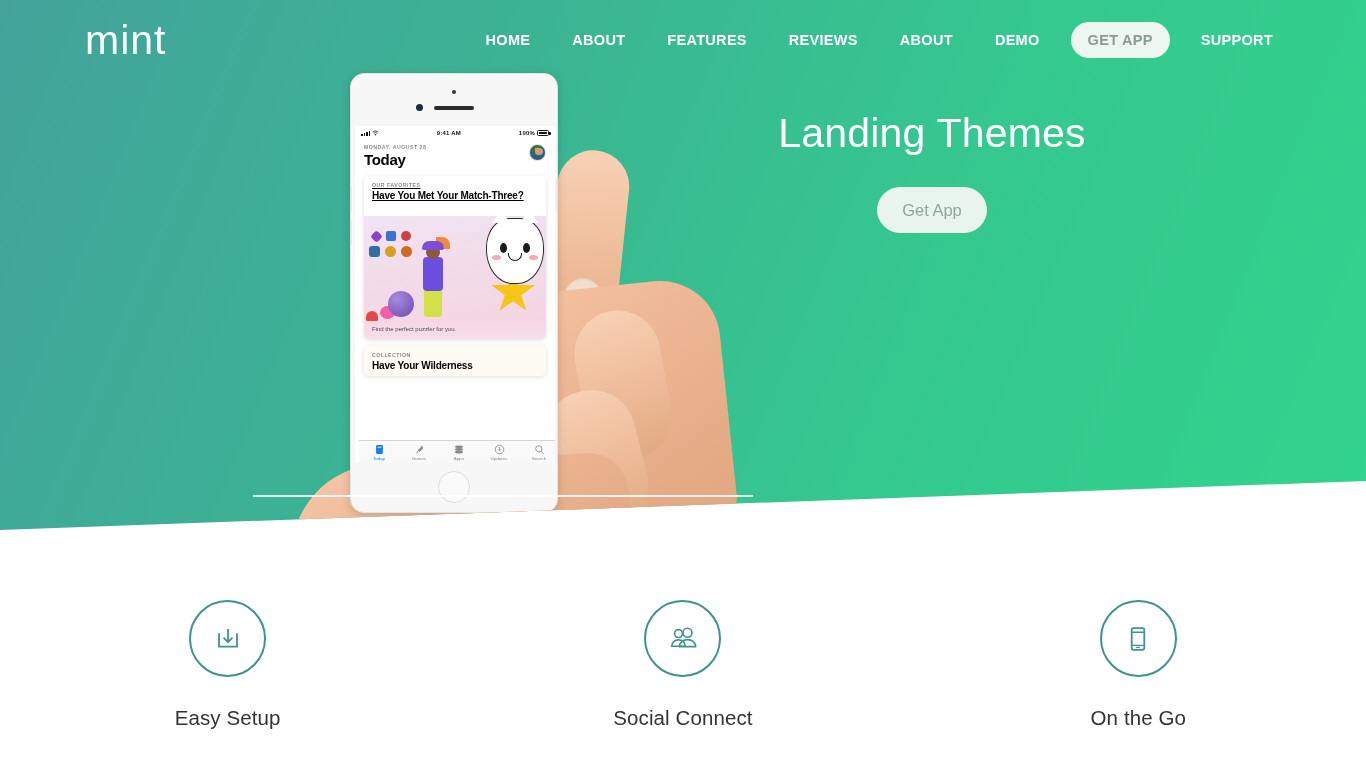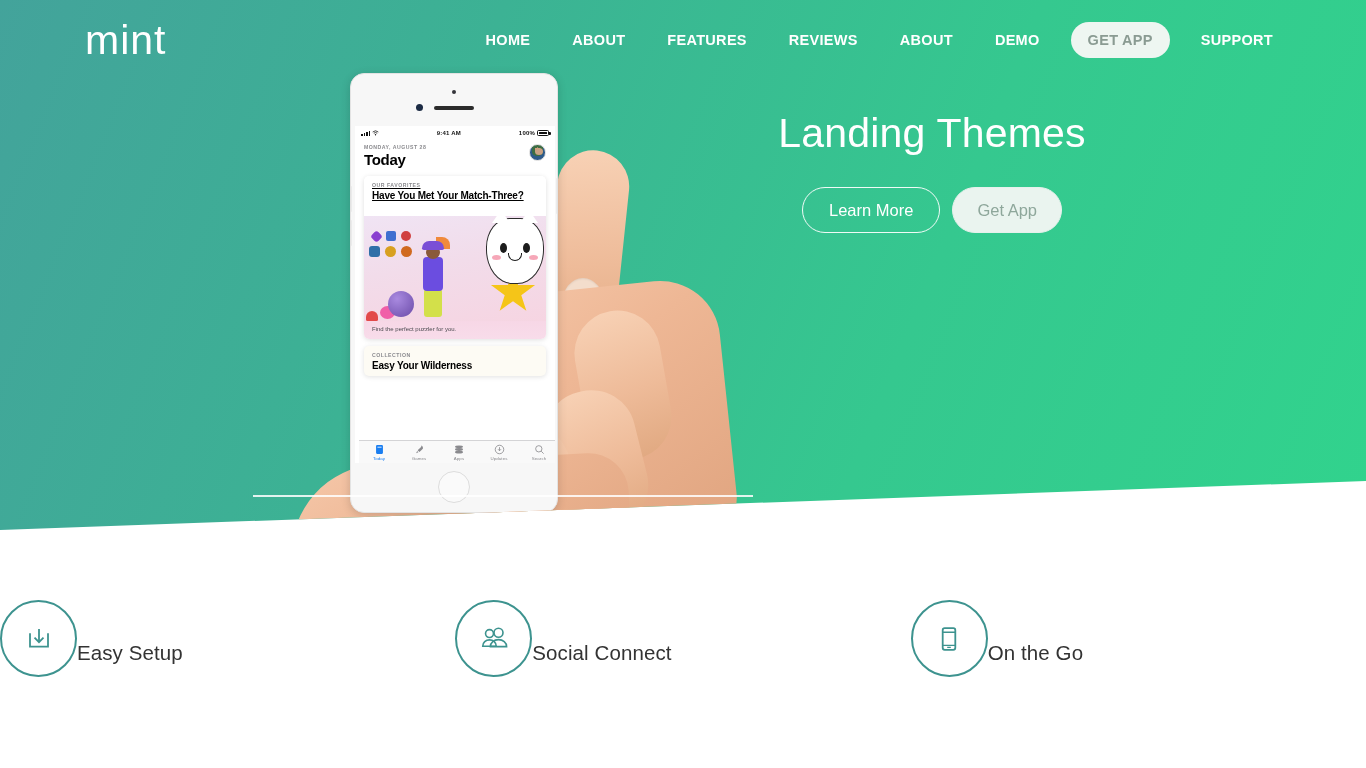--- a/index.html
+++ b/index.html
@@ -226,21 +226,21 @@
   .hero-floor{
     position:absolute; left:253px; top:495px; width:500px; height:2px;
     background: rgba(255,255,255,.85); z-index: 25;
   }
 
   
   .features{
     position:absolute; left:0; top:600px; width:1366px;
     display:flex; z-index:5;
   }
-  .feature{ flex:1; display:flex; flex-direction:row; align-items:center; }
+  .feature{ flex:1; display:flex; flex-direction:column; align-items:center; }
   .feature-icon{
     width:77px;height:77px;border-radius:50%;
     border:2px solid #3d938f; display:flex;align-items:center;justify-content:center;
   }
   .feature-label{
     margin-top:29px; font-size:20.5px; color:#333333; font-weight:400; letter-spacing:.1px;
   }
 </style>
 </head>
 <body>
@@ -344,21 +344,21 @@
                 <i class="cheek l"></i>
                   <i class="cheek r"></i>
                 <i class="mouth"></i>
               </div>
             </div>
             <div class="card-foot">Find the perfect puzzler for you.</div>
           </div>
 
           <div class="card2">
             <div class="card-kicker">COLLECTION</div>
-            <div class="card-title">Easy Your Wilderness</div>
+            <div class="card-title">Have Your Wilderness</div>
           </div>
 
           <div class="tabbar">
             <div class="tab active">
               <svg width="11" height="11" viewBox="0 0 16 16">
                 <rect x="3" y="1.5" width="10" height="13" rx="1.6" fill="#1a7ef0"></rect>
                 <rect x="5" y="4" width="6" height="1.2" fill="#fff"></rect>
               </svg>
               <span>Today</span>
             </div>
@@ -413,21 +413,20 @@
       <a class="nav-link">ABOUT</a>
       <a class="nav-link">DEMO</a>
       <a class="nav-link pill">GET APP</a>
       <a class="nav-link">SUPPORT</a>
     </div>
   </div>
 
   <div class="hero-copy">
     <div class="hero-title">Landing Themes</div>
     <div class="hero-btns">
-      <button class="btn btn-outline">Learn More</button>
       <button class="btn btn-solid">Get App</button>
     </div>
   </div>
 
   <div class="features">
 
     <div class="feature">
       <div class="feature-icon">
         <svg width="36" height="36" viewBox="0 0 40 40">
           <path d="M10 13.5V28.5h20V13.5" fill="none" stroke="#3d938f" stroke-width="2"></path>

